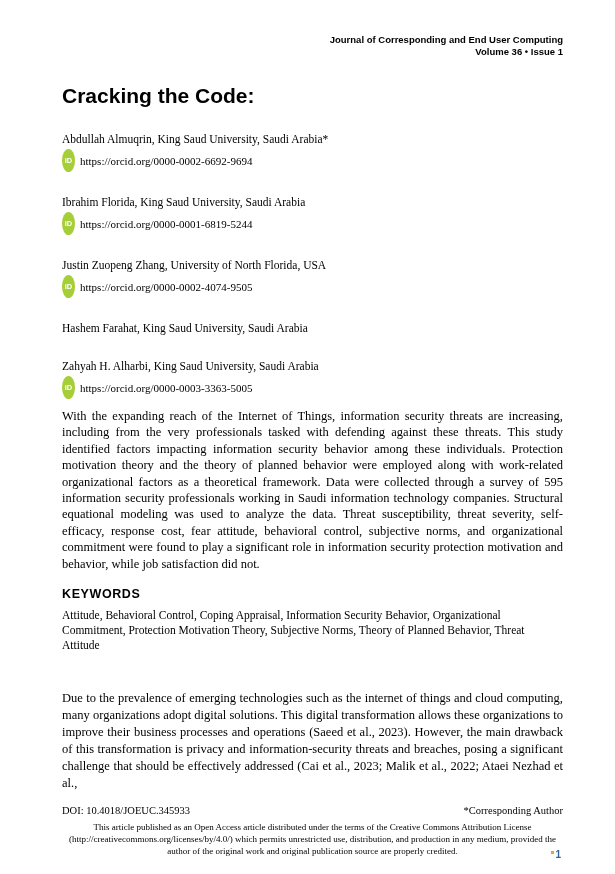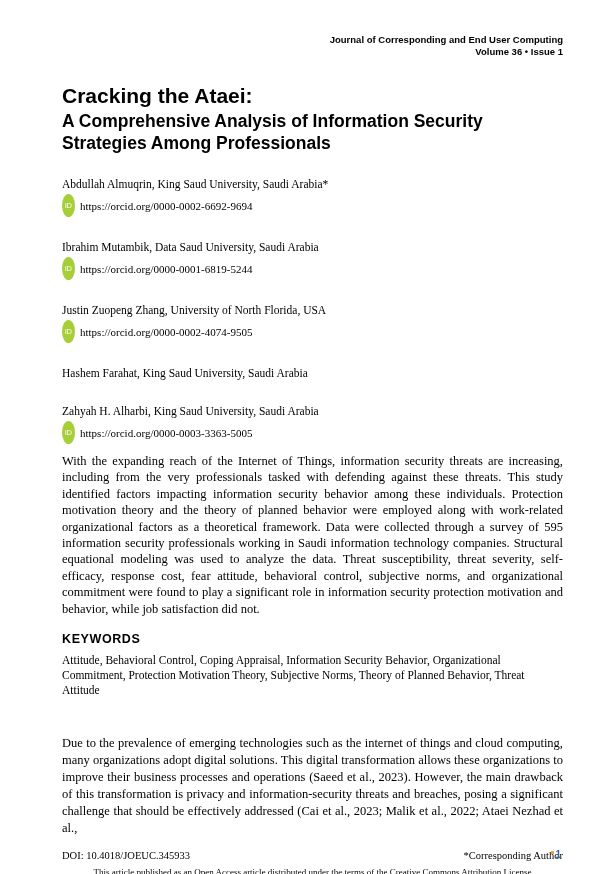--- a/index.html
+++ b/index.html
@@ -24,21 +24,21 @@
     font-family: "Liberation Sans", sans-serif; font-weight: bold;
     font-size: 17.5px; line-height: 22px; width: 440px; margin-top: 1px;
   }
   .authors { margin-top: 15px; }
   .author-group { margin-bottom: 9px; }
   .author-name { font-size: 11.5px; line-height: 16px; margin-top: 22px; }
   .orcid-row { display: flex; align-items: center; gap: 5px; margin: 2px 0 1px 0; }
   .orcid-icon {
     width: 13px; height: 23px; border-radius: 50%;
     background: #A6CE39; color: #ffffff; flex: 0 0 13px;
-    font-family: "Liberation Sans", sans-serif; font-size: 7.5px; font-weight: normal;
+    font-family: "Liberation Sans", sans-serif; font-size: 7.5px; font-weight: bold;
     display: flex; align-items: center; justify-content: center;
   }
   .orcid-link { font-size: 11px; color: #000; text-decoration: none; }
   .section-heading {
     font-family: "Liberation Sans", sans-serif; font-weight: bold;
     font-size: 12.5px; letter-spacing: 0.6px;
   }
   .abstract-heading { margin-top: 72px; }
   .abstract-text {
     margin-top: 9px; font-size: 12.5px; line-height: 16.4px; text-align: justify;
@@ -70,36 +70,35 @@
 <body>
 
 <div class="page">
 
   <div class="journal-header">
     <div>Journal of Corresponding and End User Computing</div>
     <div>Volume 36 • Issue 1</div>
   </div>
 
   <div class="title-block">
-    <div class="title-main">Cracking the Ataei:</div>
-    <div class="title-sub">A Comprehensive Analysis of Information Security Strategies Among Professionals</div>
+    <div class="title-main">Cracking the Code:</div>
   </div>
 
   <div class="authors">
 
     <div class="author-group">
       <div class="author-name">Abdullah Almuqrin, King Saud University, Saudi Arabia*</div>
       <div class="orcid-row">
         <span class="orcid-icon">iD</span>
         <span class="orcid-link">https://orcid.org/0000-0002-6692-9694</span>
       </div>
     </div>
 
     <div class="author-group">
-      <div class="author-name">Ibrahim Mutambik, Data Saud University, Saudi Arabia</div>
+      <div class="author-name">Ibrahim Florida, King Saud University, Saudi Arabia</div>
       <div class="orcid-row">
         <span class="orcid-icon">iD</span>
         <span class="orcid-link">https://orcid.org/0000-0001-6819-5244</span>
       </div>
     </div>
 
     <div class="author-group">
       <div class="author-name">Justin Zuopeng Zhang, University of North Florida, USA</div>
       <div class="orcid-row">
         <span class="orcid-icon">iD</span>

